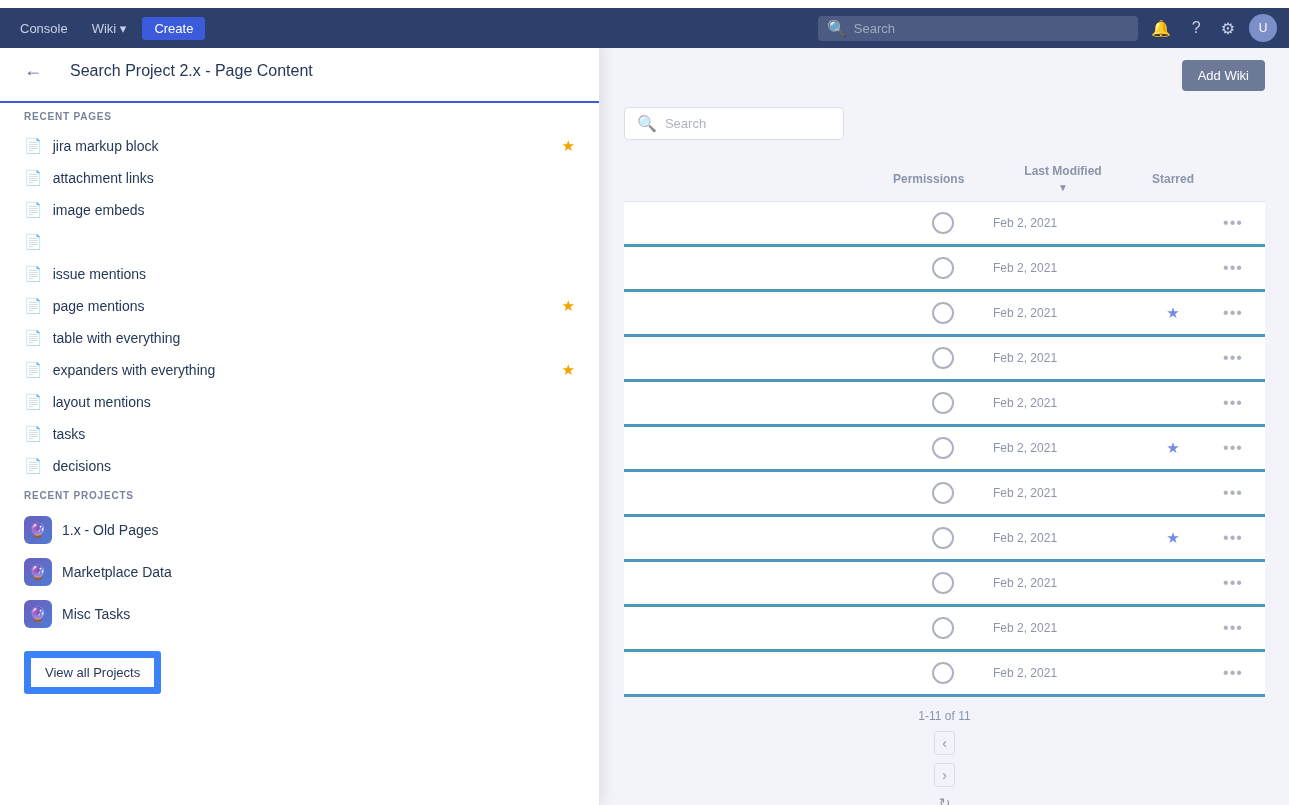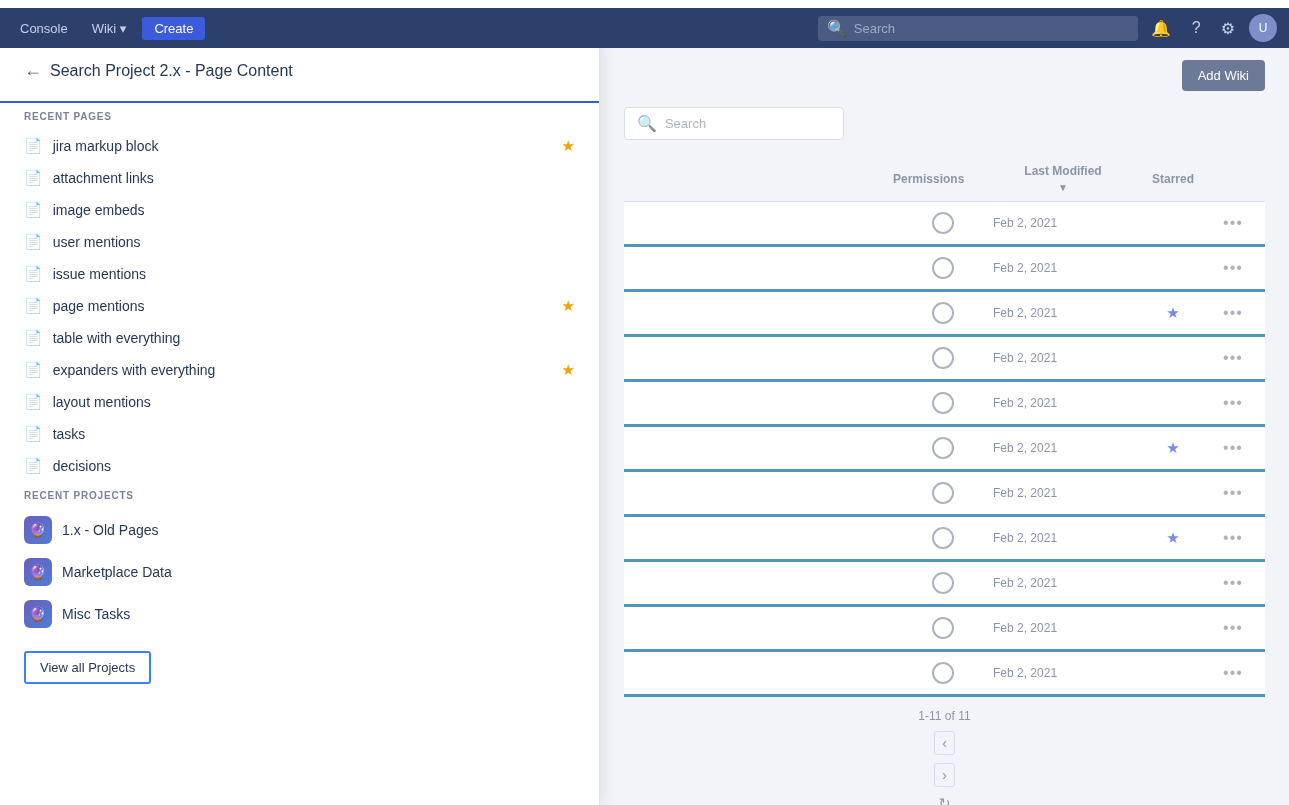--- a/index.html
+++ b/index.html
@@ -87,20 +87,21 @@
     }
 
     .search-header {
       padding: 20px 24px 12px;
       border-bottom: 2px solid #3b5bdb;
     }
     .search-header h2 {
       font-size: 16px;
       font-weight: 500;
       color: #253858;
+      margin-left: 20px;
     }
     .back-btn {
       display: flex; align-items: center; gap: 8px;
       margin-bottom: 8px;
       cursor: pointer;
     }
     .back-arrow {
       font-size: 18px;
       color: #5a6784;
     }
@@ -157,21 +158,21 @@
       flex-shrink: 0;
     }
 
     .project-name {
       font-size: 14px;
       color: #253858;
     }
 
     .view-all-btn {
       margin: 16px 24px 24px;
-      border: 2px solid #3b82f6;
+      border: 7px solid #3b82f6;
       background: #fff;
       color: #253858;
       font-size: 13px;
       padding: 7px 14px;
       border-radius: 3px;
       cursor: pointer;
       display: inline-block;
     }
 
     
@@ -332,21 +333,20 @@
       <span class="page-name">attachment links</span>
 
     </div>
         <div class="page-item">
       <span class="page-icon">📄</span>
       <span class="page-name">image embeds</span>
 
     </div>
         <div class="page-item">
       <span class="page-icon">📄</span>
-      <span class="page-name">user mentions</span>
 
     </div>
         <div class="page-item">
       <span class="page-icon">📄</span>
       <span class="page-name">issue mentions</span>
 
     </div>
         <div class="page-item">
       <span class="page-icon">📄</span>
       <span class="page-name">page mentions</span>

